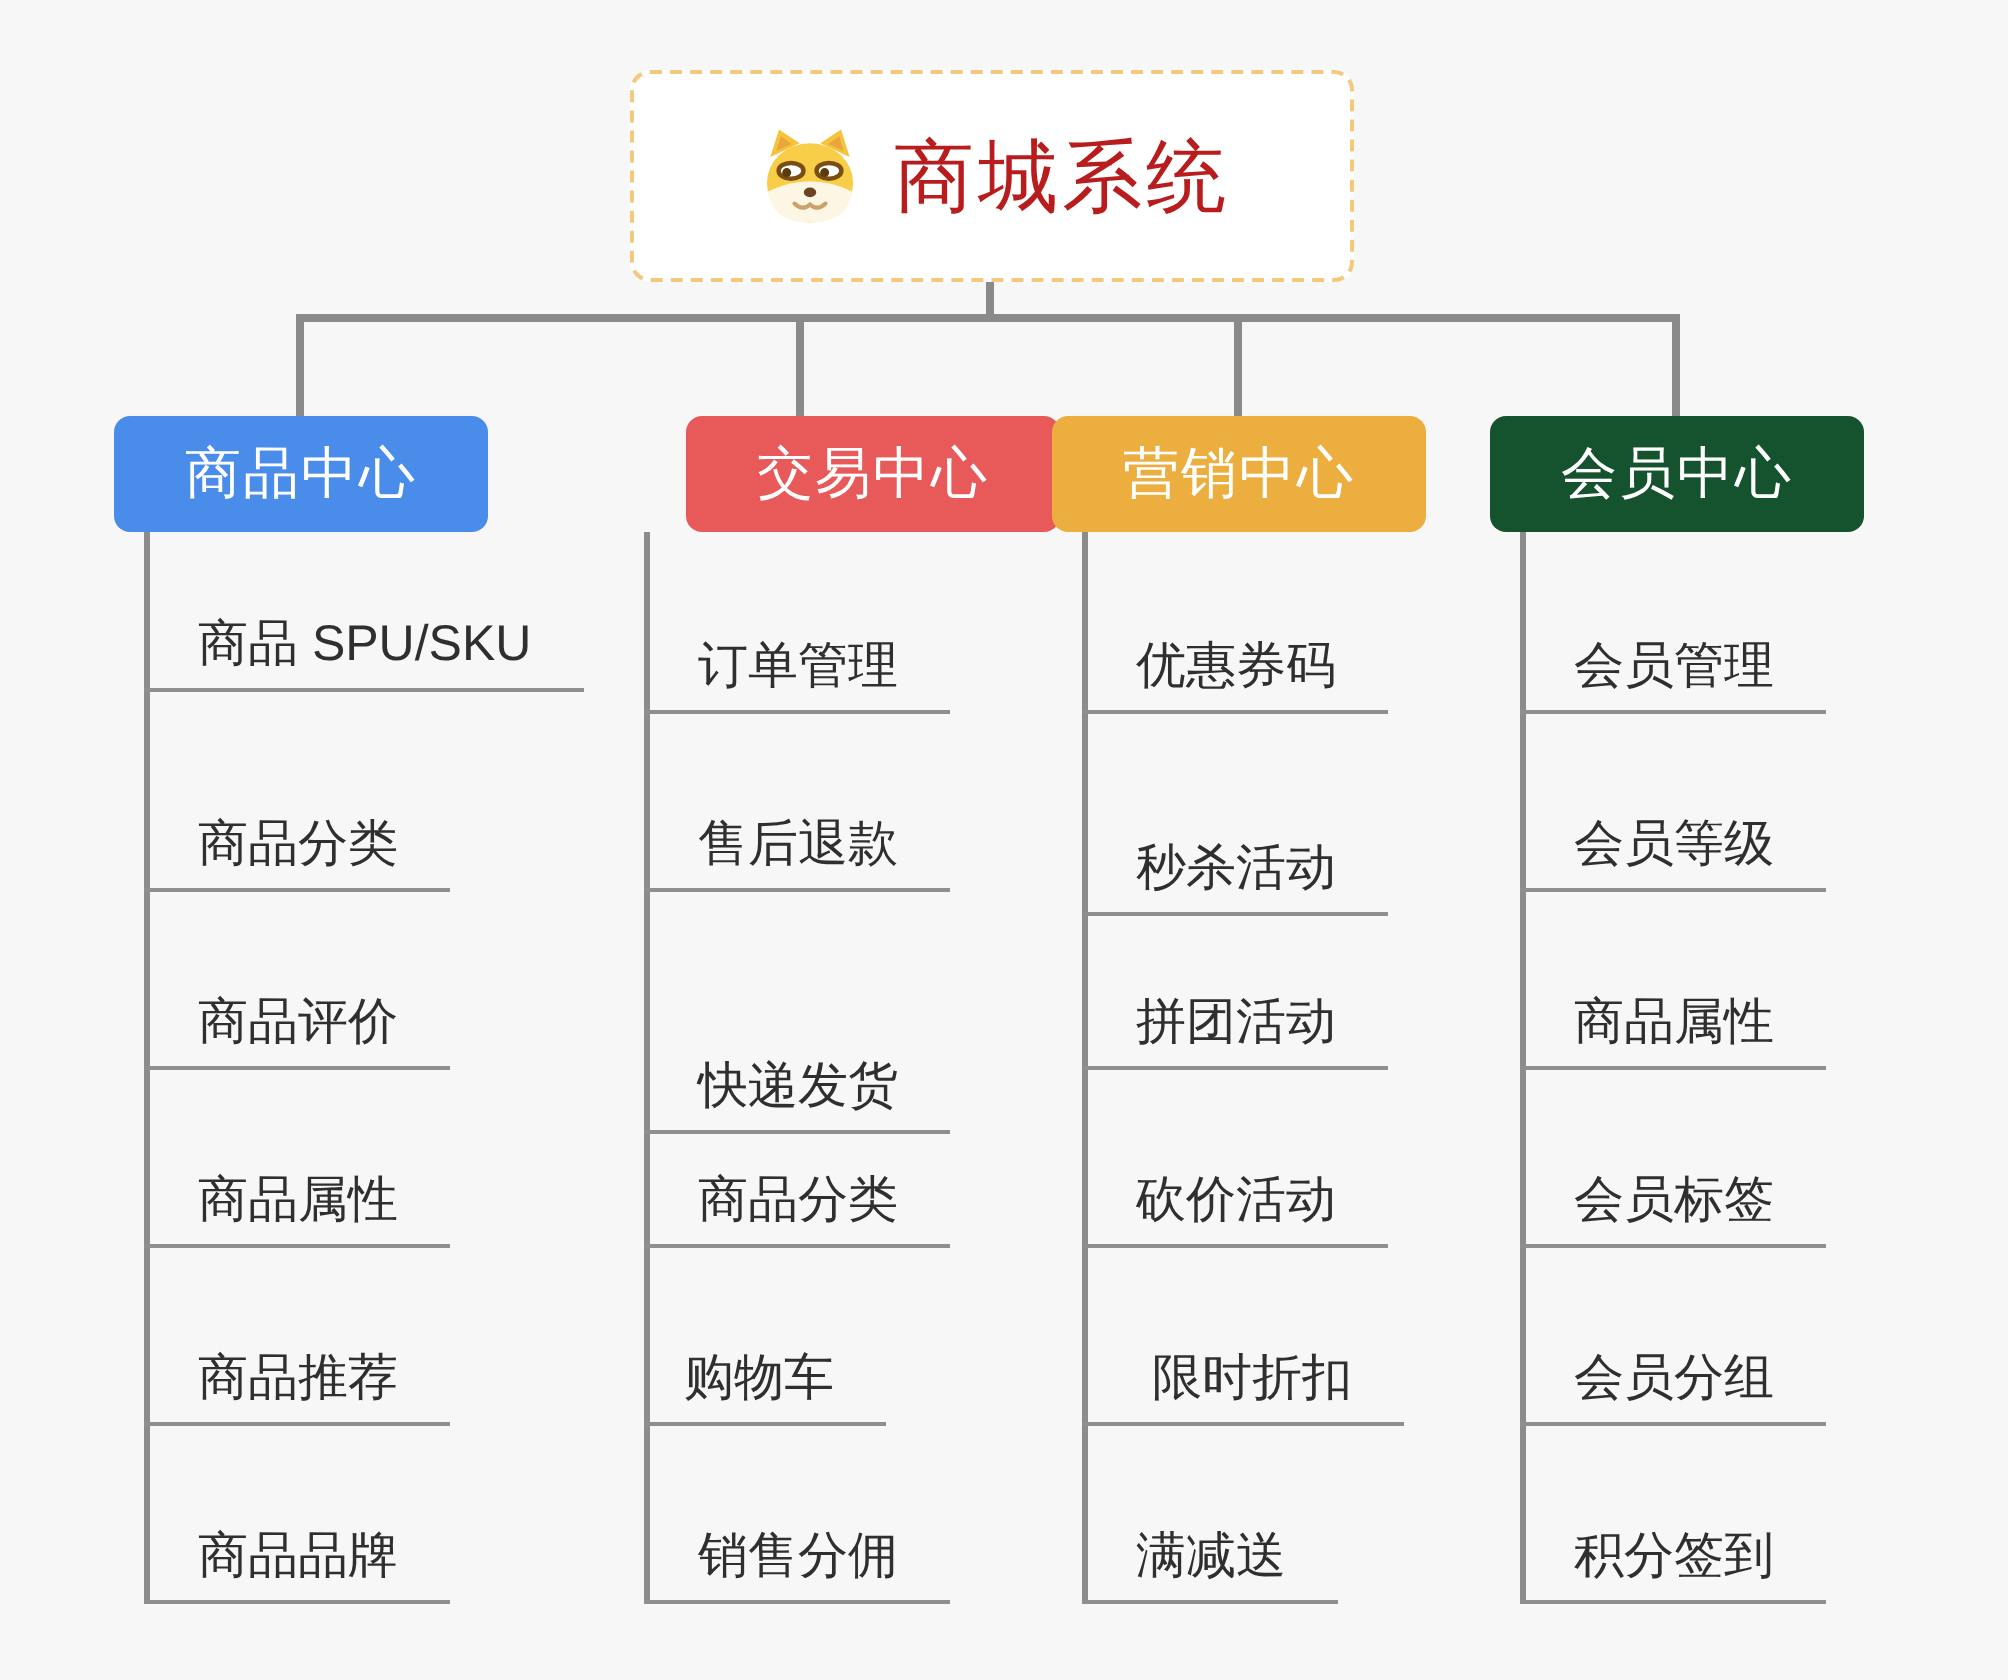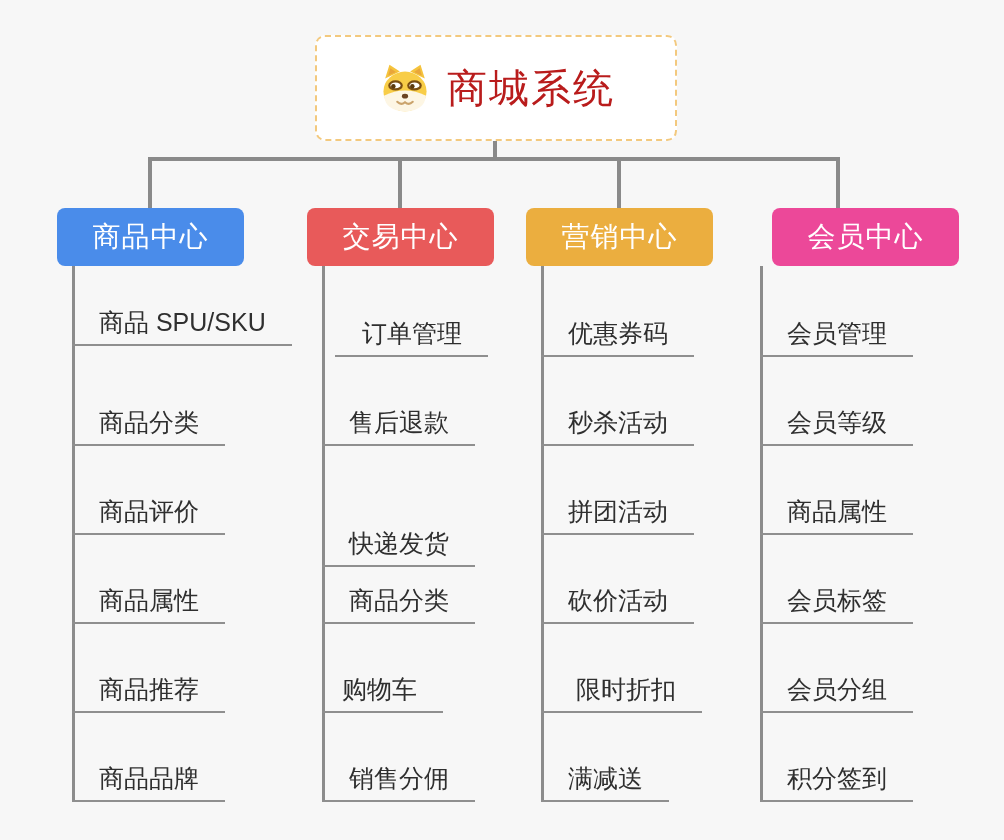--- a/index.html
+++ b/index.html
@@ -136,47 +136,47 @@
         <div class="tree-item" style="top: 198px;">商品分类</div>
         <div class="tree-item" style="top: 287px;">商品评价</div>
         <div class="tree-item" style="top: 376px;">商品属性</div>
         <div class="tree-item" style="top: 465px;">商品推荐</div>
         <div class="tree-item" style="top: 554px;">商品品牌</div>
       </div>
   </div>
 
   <div class="branch branch-1">
     <div class="branch-trunk"></div>
-    <div class="branch-header" style="background: rgb(232, 90, 90);">交易中心</div>
+    <div class="branch-header" style="background: rgb(232, 90, 90); margin-left: 36px;">交易中心</div>
     <div class="branch-items">
-        <div class="tree-item" style="top: 109px; margin-left: 13px;">订单管理</div>
+        <div class="tree-item" style="top: 109px;">订单管理</div>
         <div class="tree-item" style="top: 198px;">售后退款</div>
         <div class="tree-item" style="top: 287px; margin-top: 32px;">快递发货</div>
         <div class="tree-item" style="top: 376px;">商品分类</div>
         <div class="tree-item" style="top: 465px; padding-left: 20px;">购物车</div>
         <div class="tree-item" style="top: 554px;">销售分佣</div>
       </div>
   </div>
 
   <div class="branch branch-2">
     <div class="branch-trunk"></div>
     <div class="branch-header" style="background: rgb(235, 174, 63);">营销中心</div>
     <div class="branch-items">
         <div class="tree-item" style="top: 109px;">优惠券码</div>
-        <div class="tree-item" style="top: 198px;">秒杀活动</div>
+        <div class="tree-item" style="top: 210px;">秒杀活动</div>
         <div class="tree-item" style="top: 287px;">拼团活动</div>
         <div class="tree-item" style="top: 376px;">砍价活动</div>
         <div class="tree-item" style="top: 465px; padding-left: 35px;">限时折扣</div>
         <div class="tree-item" style="top: 554px;">满减送</div>
       </div>
   </div>
 
   <div class="branch branch-3">
     <div class="branch-trunk"></div>
-    <div class="branch-header" style="background: #ec4899; margin-left: 27px;">会员中心</div>
+    <div class="branch-header" style="background: #14532d;">会员中心</div>
     <div class="branch-items">
         <div class="tree-item" style="top: 109px;">会员管理</div>
         <div class="tree-item" style="top: 198px;">会员等级</div>
         <div class="tree-item" style="top: 287px;">商品属性</div>
         <div class="tree-item" style="top: 376px;">会员标签</div>
         <div class="tree-item" style="top: 465px;">会员分组</div>
         <div class="tree-item" style="top: 554px;">积分签到</div>
       </div>
   </div>
 

